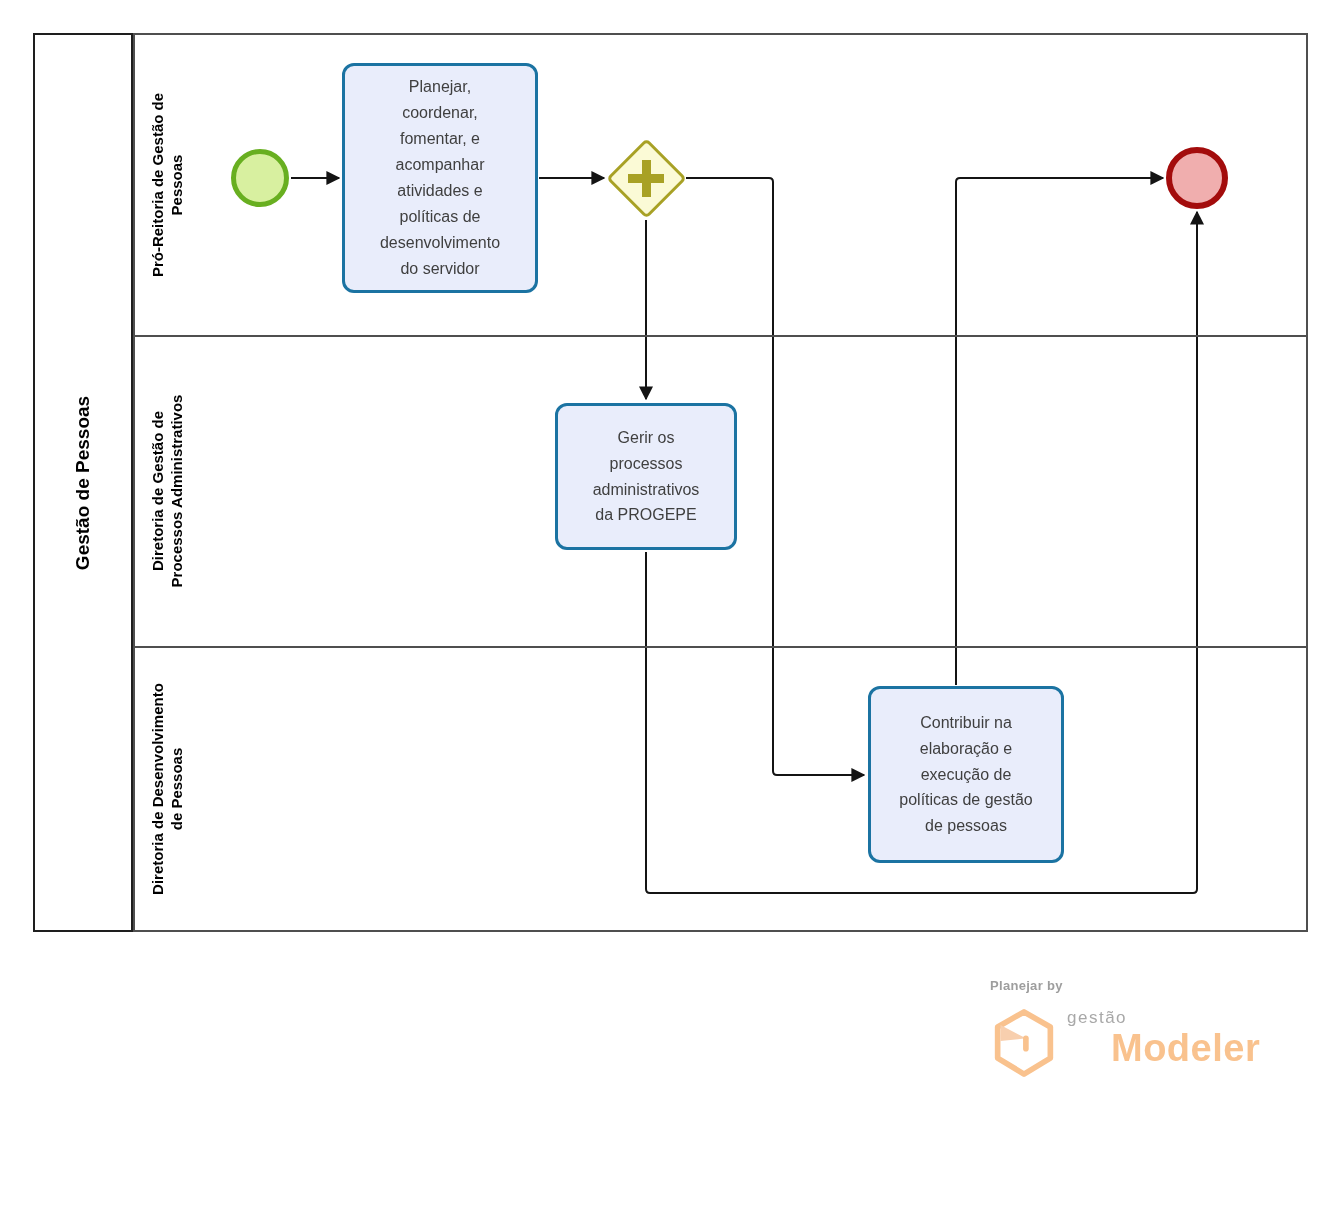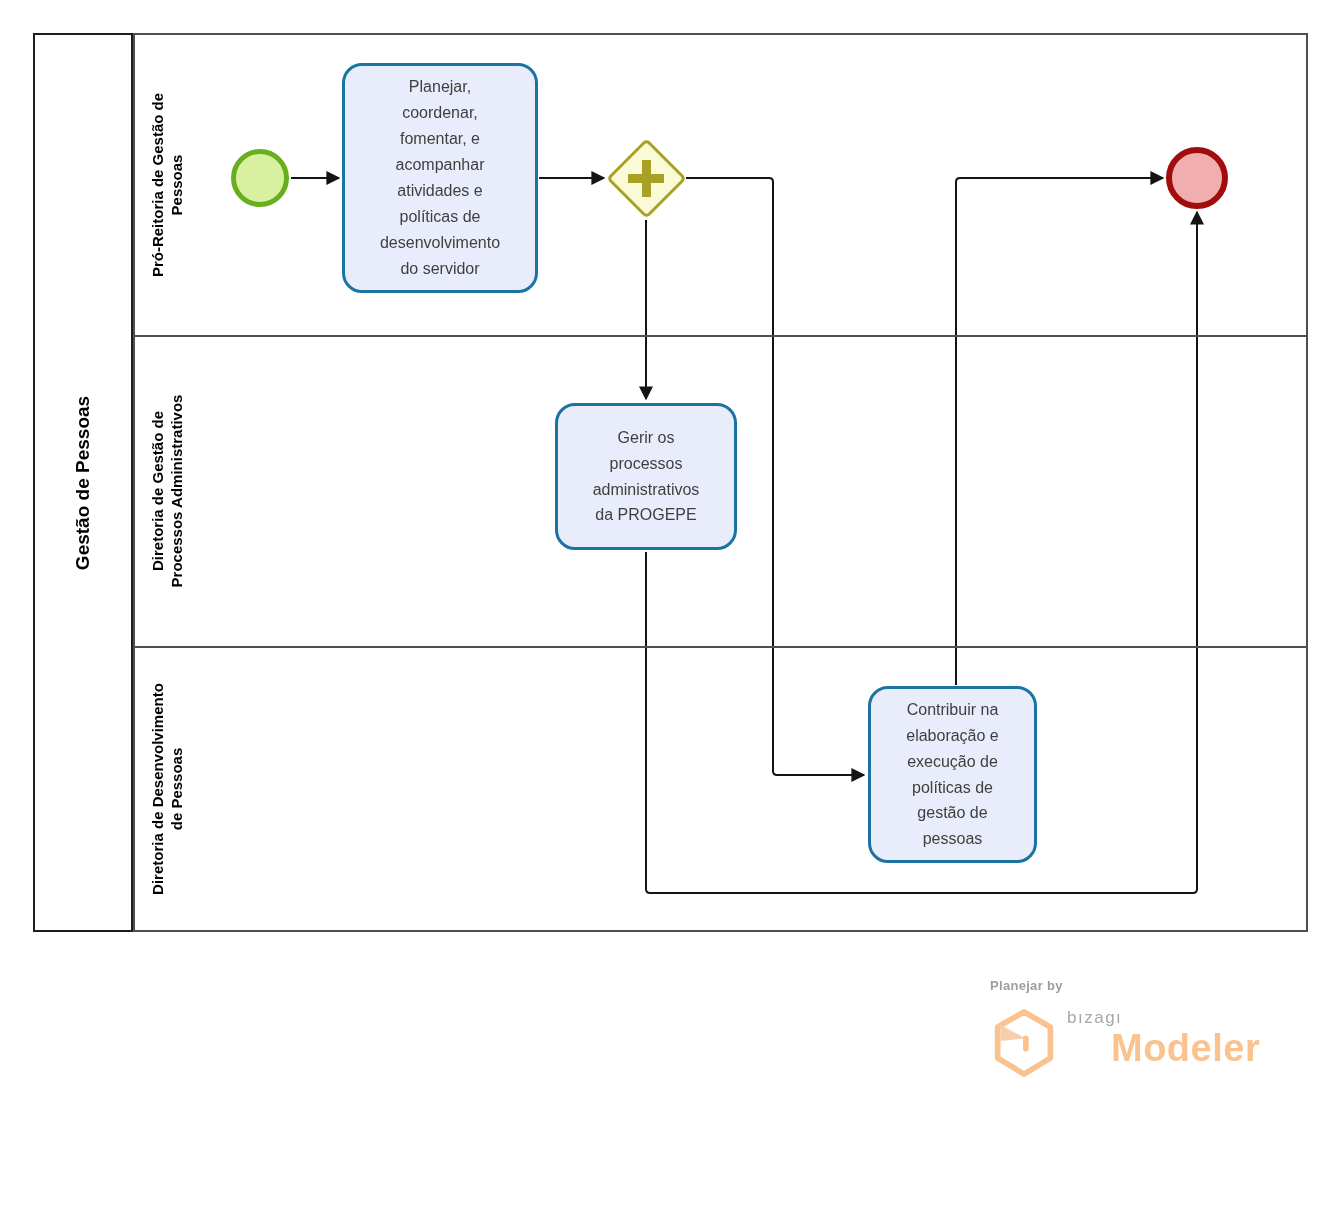--- a/index.html
+++ b/index.html
@@ -10,24 +10,24 @@
   .pool-strip{position:absolute;left:33px;top:33px;width:100px;height:899px;border:2px solid #1e1e1e;box-sizing:border-box;background:#fff;}
   .lanes-box{position:absolute;left:133px;top:33px;width:1175px;height:899px;border:2px solid #4f4f4f;box-sizing:border-box;}
   .lane-divider{position:absolute;left:133px;width:1175px;height:0;border-top:2px solid #4f4f4f;}
 
   
   .vlabel{position:absolute;display:flex;align-items:center;justify-content:center;text-align:center;transform:rotate(-90deg);color:#000;font-weight:bold;}
   .pool-title{width:240px;height:40px;left:-37px;top:463px;font-size:19px;}
   .lane-label{width:220px;height:70px;left:58px;font-size:15px;line-height:1.25;}
 
   
-  .task{position:absolute;box-sizing:border-box;background:#e9edfb;border:3px solid #1b73a2;border-radius:20px;display:flex;align-items:center;justify-content:center;text-align:center;color:#3f3f3f;font-size:16px;line-height:1.62;}
+  .task{position:absolute;box-sizing:border-box;background:#e9edfb;border:3px solid #1b73a2;border-radius:12px;display:flex;align-items:center;justify-content:center;text-align:center;color:#3f3f3f;font-size:16px;line-height:1.62;}
   .task-1{left:342px;top:63px;width:196px;height:230px;padding:0 24px;}
   .task-2{left:555px;top:403px;width:182px;height:147px;padding:16px 26px;}
-  .task-3{left:868px;top:686px;width:169px;height:177px;padding:12px 23px;}
+  .task-3{left:868px;top:686px;width:196px;height:177px;padding:12px 23px;}
 
   .event{position:absolute;box-sizing:border-box;border-radius:50%;}
   .event-start{left:231px;top:149px;width:58px;height:58px;background:#d8f0a0;border:5px solid #68af20;}
   .event-end{left:1166px;top:147px;width:62px;height:62px;background:#f0aeae;border:6px solid #a30c0c;}
 
   .gateway{position:absolute;left:618px;top:150px;width:57px;height:57px;box-sizing:border-box;background:#fbfad6;border:3px solid #a8a125;border-radius:5px;transform:rotate(45deg);}
   .gw-bar{position:absolute;background:#a8a125;}
   .gw-bar-h{left:628px;top:174px;width:36px;height:9px;}
   .gw-bar-v{left:642px;top:160px;width:9px;height:37px;}
 
@@ -89,17 +89,17 @@
 
   <div class="event event-end"></div>
 
   <div class="branding">
     <div class="powered-by">Planejar by</div>
     <svg class="hex-icon" width="64" height="70" viewBox="0 0 68 72" xmlns="http://www.w3.org/2000/svg">
       <path d="M34 3 L62 19 L62 52 L34 69 L6 52 L6 19 Z" fill="none" stroke="#f9c28e" stroke-width="6" stroke-linejoin="round"></path>
       <polygon points="9,17 36,31 9,34" fill="#f8cfae"></polygon>
       <path d="M36 31 L36 42" fill="none" stroke="#f9c28e" stroke-width="6" stroke-linecap="round"></path>
     </svg>
-    <div class="brand-word">bızagı</div>
+    <div class="brand-word">gestão</div>
     <div class="product-word">Modeler</div>
   </div>
 
 </div>
 
 </body></html>

